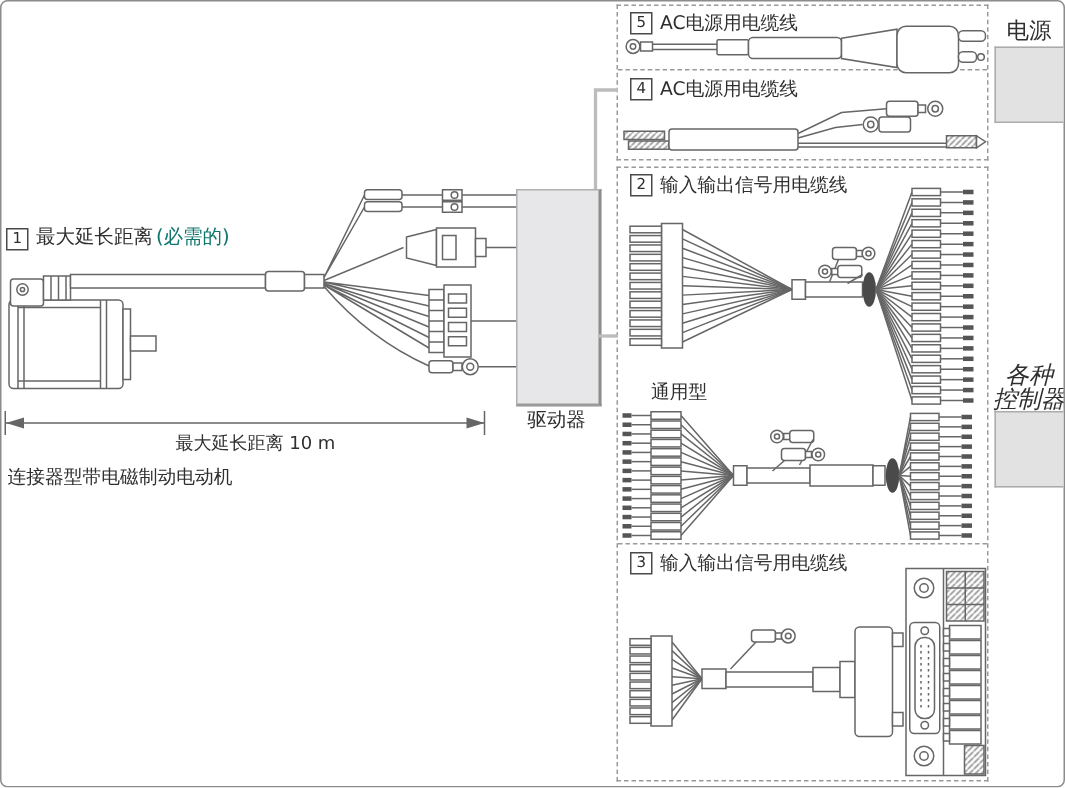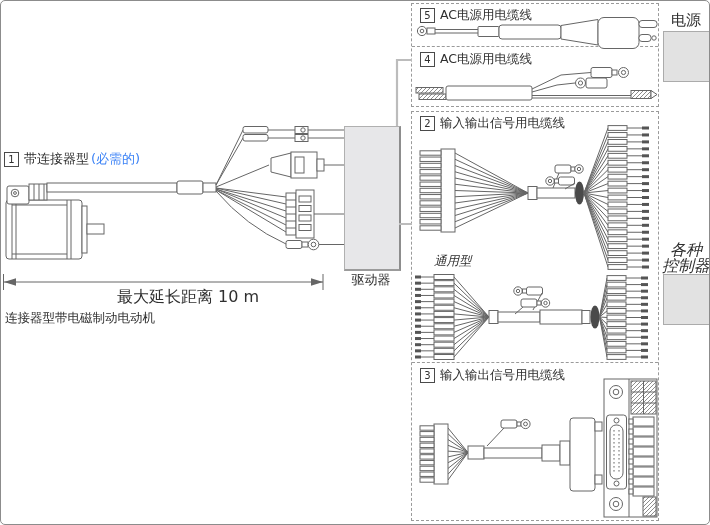--- a/index.html
+++ b/index.html
@@ -466,48 +466,48 @@
               <rect x="628" y="488" width="4" height="5" fill="#fff"></rect>
             </g>
           <rect x="642" y="496" width="13" height="19" fill="url(#hatch)"></rect>
         </g>
       </g>
     </g>
   </svg>
 
   <div class="lbl" style="left:3px;top:150px;font-size:13px;">
     <span class="numbox">1</span>
-    <span>带连接器型</span>
-    <span style="margin-left: -3px; color: #3b82f6; text-align: center;">(必需的)</span>
+    <span>最大延长距离</span>
+    <span style="margin-left: -3px; color: #0f766e; text-align: center;">(必需的)</span>
   </div>
 
   <div class="caption" style="left:4px;top:261px;margin-top:48px;">连接器型带电磁制动电动机</div>
 
-  <div class="caption" style="left:116px;top:286px;font-size:16px;">最大延长距离 10 m</div>
+  <div class="caption" style="left:116px;top:286px;font-size:12px;">最大延长距离 10 m</div>
 
   <div class="caption center" style="left:341px;top:270px;width:58px;font-size:13px;">驱动器</div>
 
   <div class="lbl" style="left:419px;top:6px;">
     <span class="numbox">5</span>
     <span>AC电源用电缆线</span>
   </div>
 
   <div class="lbl" style="left:419px;top:50px;">
     <span class="numbox">4</span>
     <span>AC电源用电缆线</span>
   </div>
 
   <div class="lbl" style="left:419px;top:114px;">
     <span class="numbox">2</span>
     <span class="lines">
       <span>输入输出信号用电缆线</span>
     </span>
   </div>
 
-  <div class="caption" style="left:433px;top:252px;font-style:italic;">通用型</div>
+  <div class="caption" style="left:433px;top:252px;">通用型</div>
 
   <div class="lbl" style="left:419px;top:366px;">
     <span class="numbox">3</span>
     <span class="lines">
       <span>输入输出信号用电缆线</span>
     </span>
   </div>
 
   <div class="caption center" style="left:662px;top:10px;width:46px;font-size:15px;">电源</div>
 

